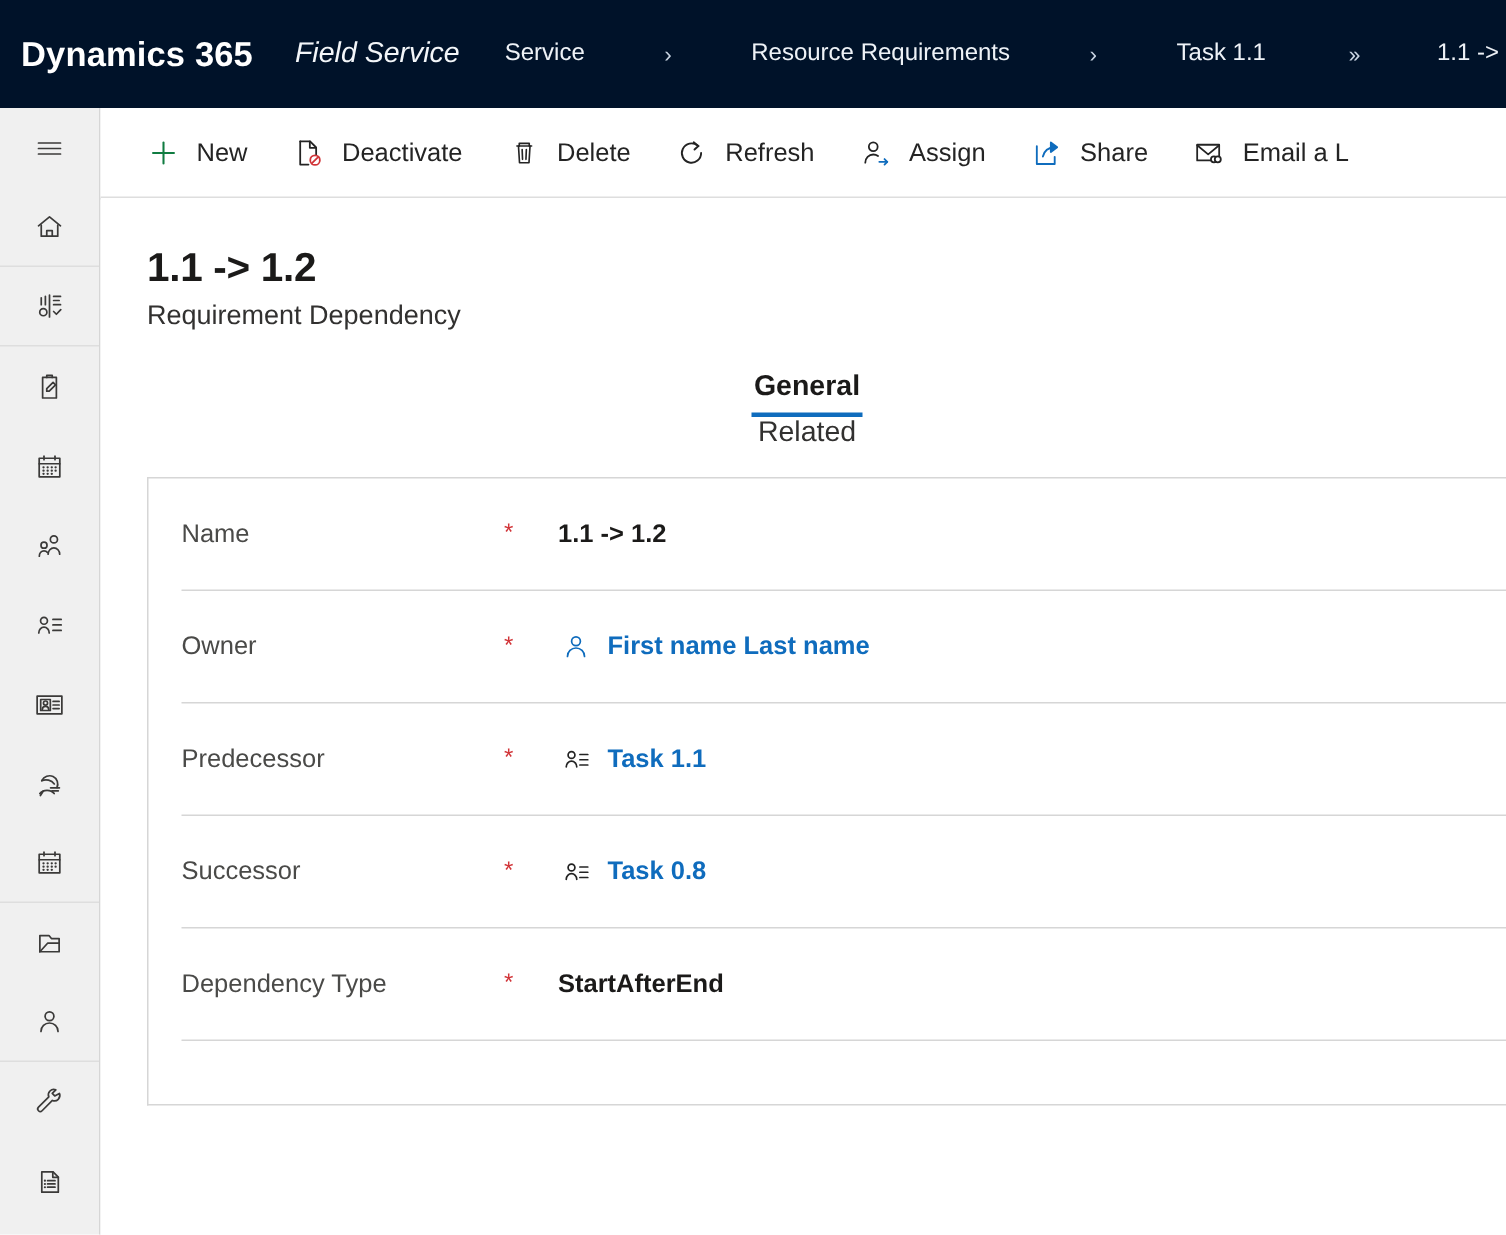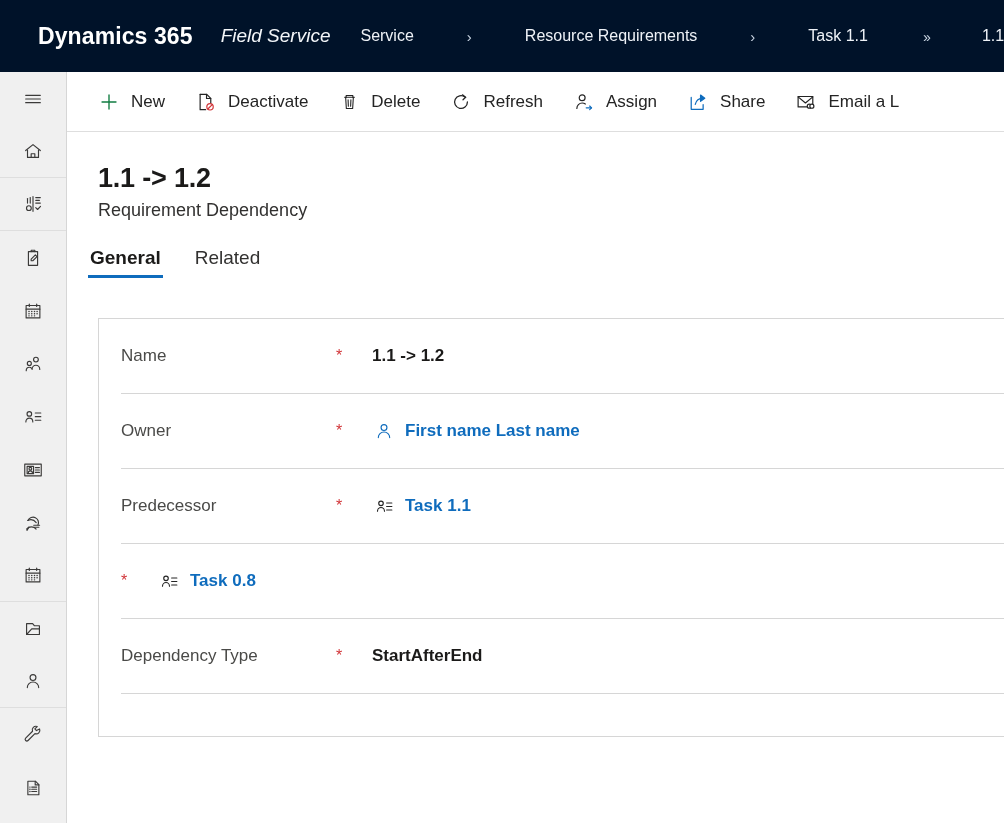--- a/index.html
+++ b/index.html
@@ -12,21 +12,20 @@
 
   
   #app-header {
     position: absolute; left: 0; top: 0;
     width: 1004px; height: 72px;
     background: #001229;
     display: flex; align-items: center;
     color: #ffffff;
     white-space: nowrap;
     overflow: hidden;
-    padding-left: 24px;
   }
   #brand-title {
     font-size: 23px; font-weight: 700;
     letter-spacing: .1px;
     margin-left: 14px;
     color: #ffffff;
   }
   #app-name {
     font-size: 19px; font-weight: 400;
     margin-left: 28px;
@@ -109,23 +108,24 @@
     font-size: 27px; font-weight: 700;
     color: #1b1a19;
     letter-spacing: -.2px;
   }
   #record-subtitle {
     margin: 6px 0 0 31px;
     font-size: 18px; font-weight: 400;
     color: #323130;
   }
   #tabstrip {
-    margin: 26px 0 0 21px;
-    display: flex; align-items: flex-start;
+    margin: 26px 0 0 35px;
+    display: flex; align-items: center;
     height: 36px;
+    flex-direction: column;
   }
   .tab {
     position: relative;
     font-size: 19px;
     color: #323130;
     padding: 0 2px 9px 2px;
     margin-right: 30px;
     cursor: pointer;
     background: none; border: none;
     font-family: "Liberation Sans", sans-serif;
@@ -502,20 +502,21 @@
               <line x1="14.4" y1="8" x2="20.4" y2="8"></line>
               <line x1="14.4" y1="12" x2="20.4" y2="12"></line>
               <line x1="14.4" y1="16" x2="20.4" y2="16"></line>
             </svg>
           </span>
           <span class="value-link">Task 1.1</span>
         </div>
       </div>
       <div class="row-divider"></div>
       <div class="form-row">
+        <div class="field-label">Successor</div>
         <div class="field-required">*</div>
         <div class="field-value">
           <span class="value-icon">
             <svg viewBox="0 0 24 24" width="21" height="21" fill="none" stroke="#242424" stroke-width="1.3" stroke-linecap="round">
               <circle cx="8" cy="8.4" r="2.6"></circle>
               <path d="M4 17.4c0-2.4 1.8-4.3 4-4.3s4 1.9 4 4.3"></path>
               <line x1="14.4" y1="8" x2="20.4" y2="8"></line>
               <line x1="14.4" y1="12" x2="20.4" y2="12"></line>
               <line x1="14.4" y1="16" x2="20.4" y2="16"></line>
             </svg>

